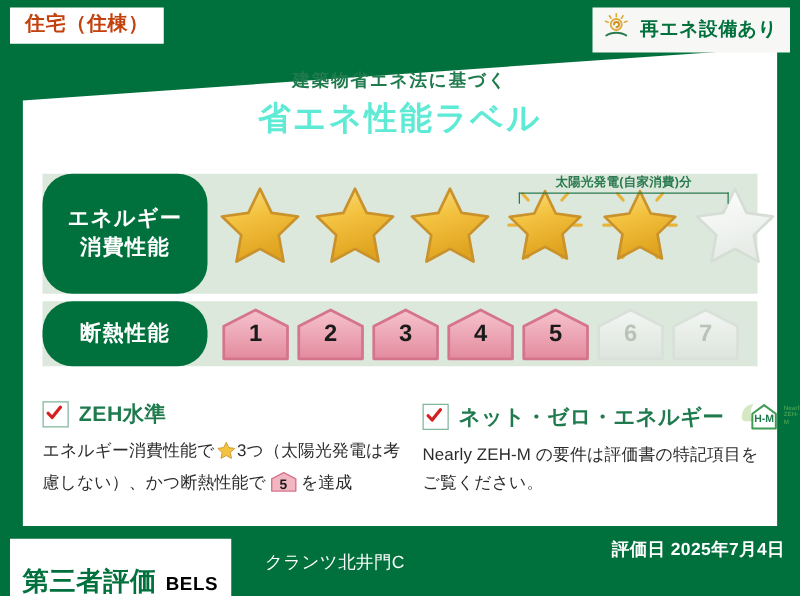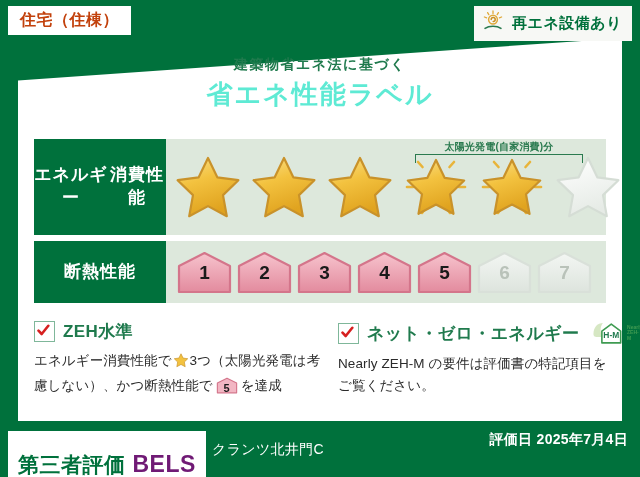--- a/index.html
+++ b/index.html
@@ -104,34 +104,36 @@
   }
   .metric-label {
     width: 132px;
     flex: 0 0 132px;
     background: #00713c;
     color: #ffffff;
     font-weight: bold;
     font-size: 17px;
     letter-spacing: 1px;
     display: flex;
+    flex-direction: column;
     align-items: center;
     justify-content: center;
     line-height: 1.35;
     text-align: center;
+    border-radius: 24px;
   }
   .metric-label .l2 { }
 
   
   .energy-row { height: 96px; }
   .energy-body {
     flex: 1;
     position: relative;
     display: flex;
-    align-items: center;
+    align-items: flex-start;
     padding: 4px 0 6px 6px;
   }
   .star-slot {
     width: 72px;
     height: 72px;
     position: relative;
     margin-right: 4px;
   }
   .star-slot svg { display: block; }
 
@@ -155,21 +157,21 @@
   }
   .solar-anno .bracket {
     margin-top: 2px;
     height: 8px;
     border-left: 1.5px solid #2a7a4f;
     border-right: 1.5px solid #2a7a4f;
     border-top: 1.5px solid #2a7a4f;
   }
 
   
-  .insul-row { height: 62px; }
+  .insul-row { height: 52px; }
   .insul-body {
     flex: 1;
     display: flex;
     align-items: center;
     padding-left: 10px;
   }
   .house-chip {
     width: 57px;
     height: 45px;
     margin-right: 3px;
@@ -274,23 +276,23 @@
     gap: 7px;
   }
   .bels-badge .jp {
     color: #00713c;
     font-weight: bold;
     font-size: 21px;
     letter-spacing: 0.5px;
     margin-top: 16px;
   }
   .bels-badge .en {
-    color: #701a75;
-    font-weight: bold;
-    font-size: 23px;
+    color: #000000;
+    font-weight: bold;
+    font-size: 15px;
     letter-spacing: 0.5px;
   }
   .bldg-name {
     position: absolute;
     left: 212px;
     top: 16px;
     color: #ffffff;
     font-size: 14px;
     letter-spacing: 0.3px;
   }

